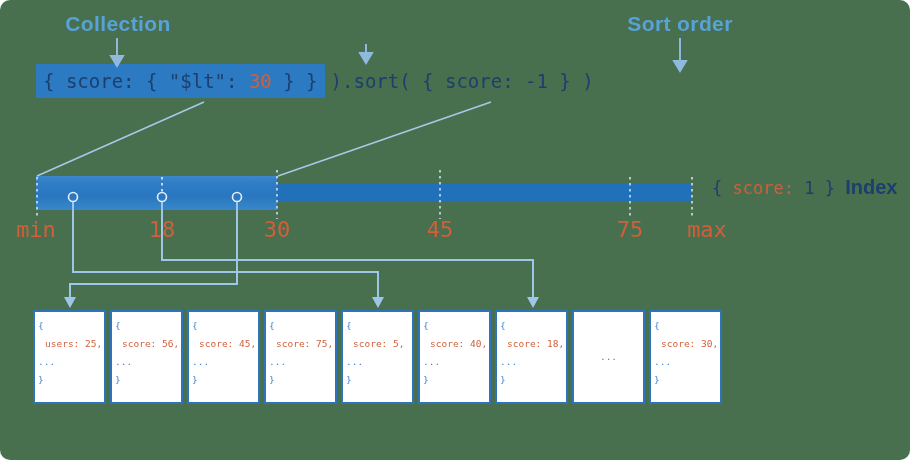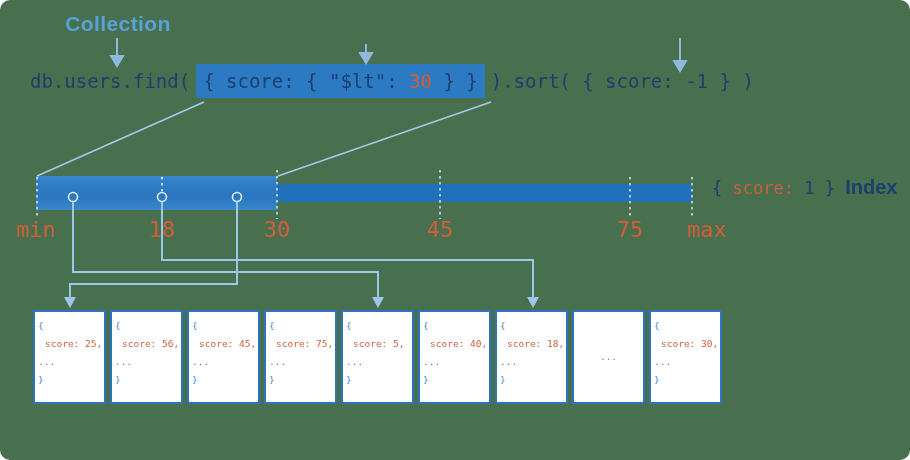--- a/index.html
+++ b/index.html
@@ -84,40 +84,40 @@
     color:var(--users-blue,#3b58a8);
   }
   svg.overlay{position:absolute;left:0;top:0;pointer-events:none;}
 </style>
 </head>
 <body>
 
 <div class="canvas">
 
   <span class="anno-label" style="left:118px;">Collection</span>
+  <span class="anno-label" style="left:680px;">Sort order</span>
 
   <div class="code-line">
-    <span>db.users.find(</span>
     <span class="code-hl"><span>{ score: { "$lt": </span><span class="q-val">30</span><span> } }</span></span>
     <span>).sort( { score: -1 } )</span>
   </div>
 
   <div class="bar-highlight"></div>
   <div class="bar-rest"></div>
 
   <span class="tick-label" style="left:36px;">min</span>
   <span class="tick-label" style="left:162px;">18</span>
   <span class="tick-label" style="left:277px;">30</span>
   <span class="tick-label" style="left:440px;">45</span>
   <span class="tick-label" style="left:630px;">75</span>
   <span class="tick-label" style="left:689px;padding-left:36px;">max</span>
 
   <div class="index-anno"><span>{</span> <span class="fld">score:</span> <span>1</span> <span>}</span> <span class="idx-word">Index</span></div>
 
-  <div class="doc" style="left:33px;"><span class="row">{</span><span class="row score">score: 25,</span><span class="row">...</span><span class="row">}</span></div>
+  <div class="doc" style="left:33px;"><span class="row">{</span><span class="row score">users: 25,</span><span class="row">...</span><span class="row">}</span></div>
   <div class="doc" style="left:110px;"><span class="row">{</span><span class="row score">score: 56,</span><span class="row">...</span><span class="row">}</span></div>
   <div class="doc" style="left:187px;"><span class="row">{</span><span class="row score">score: 45,</span><span class="row">...</span><span class="row">}</span></div>
   <div class="doc" style="left:264px;"><span class="row">{</span><span class="row score">score: 75,</span><span class="row">...</span><span class="row">}</span></div>
   <div class="doc" style="left:341px;"><span class="row">{</span><span class="row score">score: 5,</span><span class="row">...</span><span class="row">}</span></div>
   <div class="doc" style="left:418px;"><span class="row">{</span><span class="row score">score: 40,</span><span class="row">...</span><span class="row">}</span></div>
   <div class="doc" style="left:495px;"><span class="row">{</span><span class="row score">score: 18,</span><span class="row">...</span><span class="row">}</span></div>
   <div class="doc doc-empty" style="left:572px;"><span>...</span></div>
   <div class="doc" style="left:649px;"><span class="row">{</span><span class="row score">score: 30,</span><span class="row">...</span><span class="row">}</span></div>
 
 

